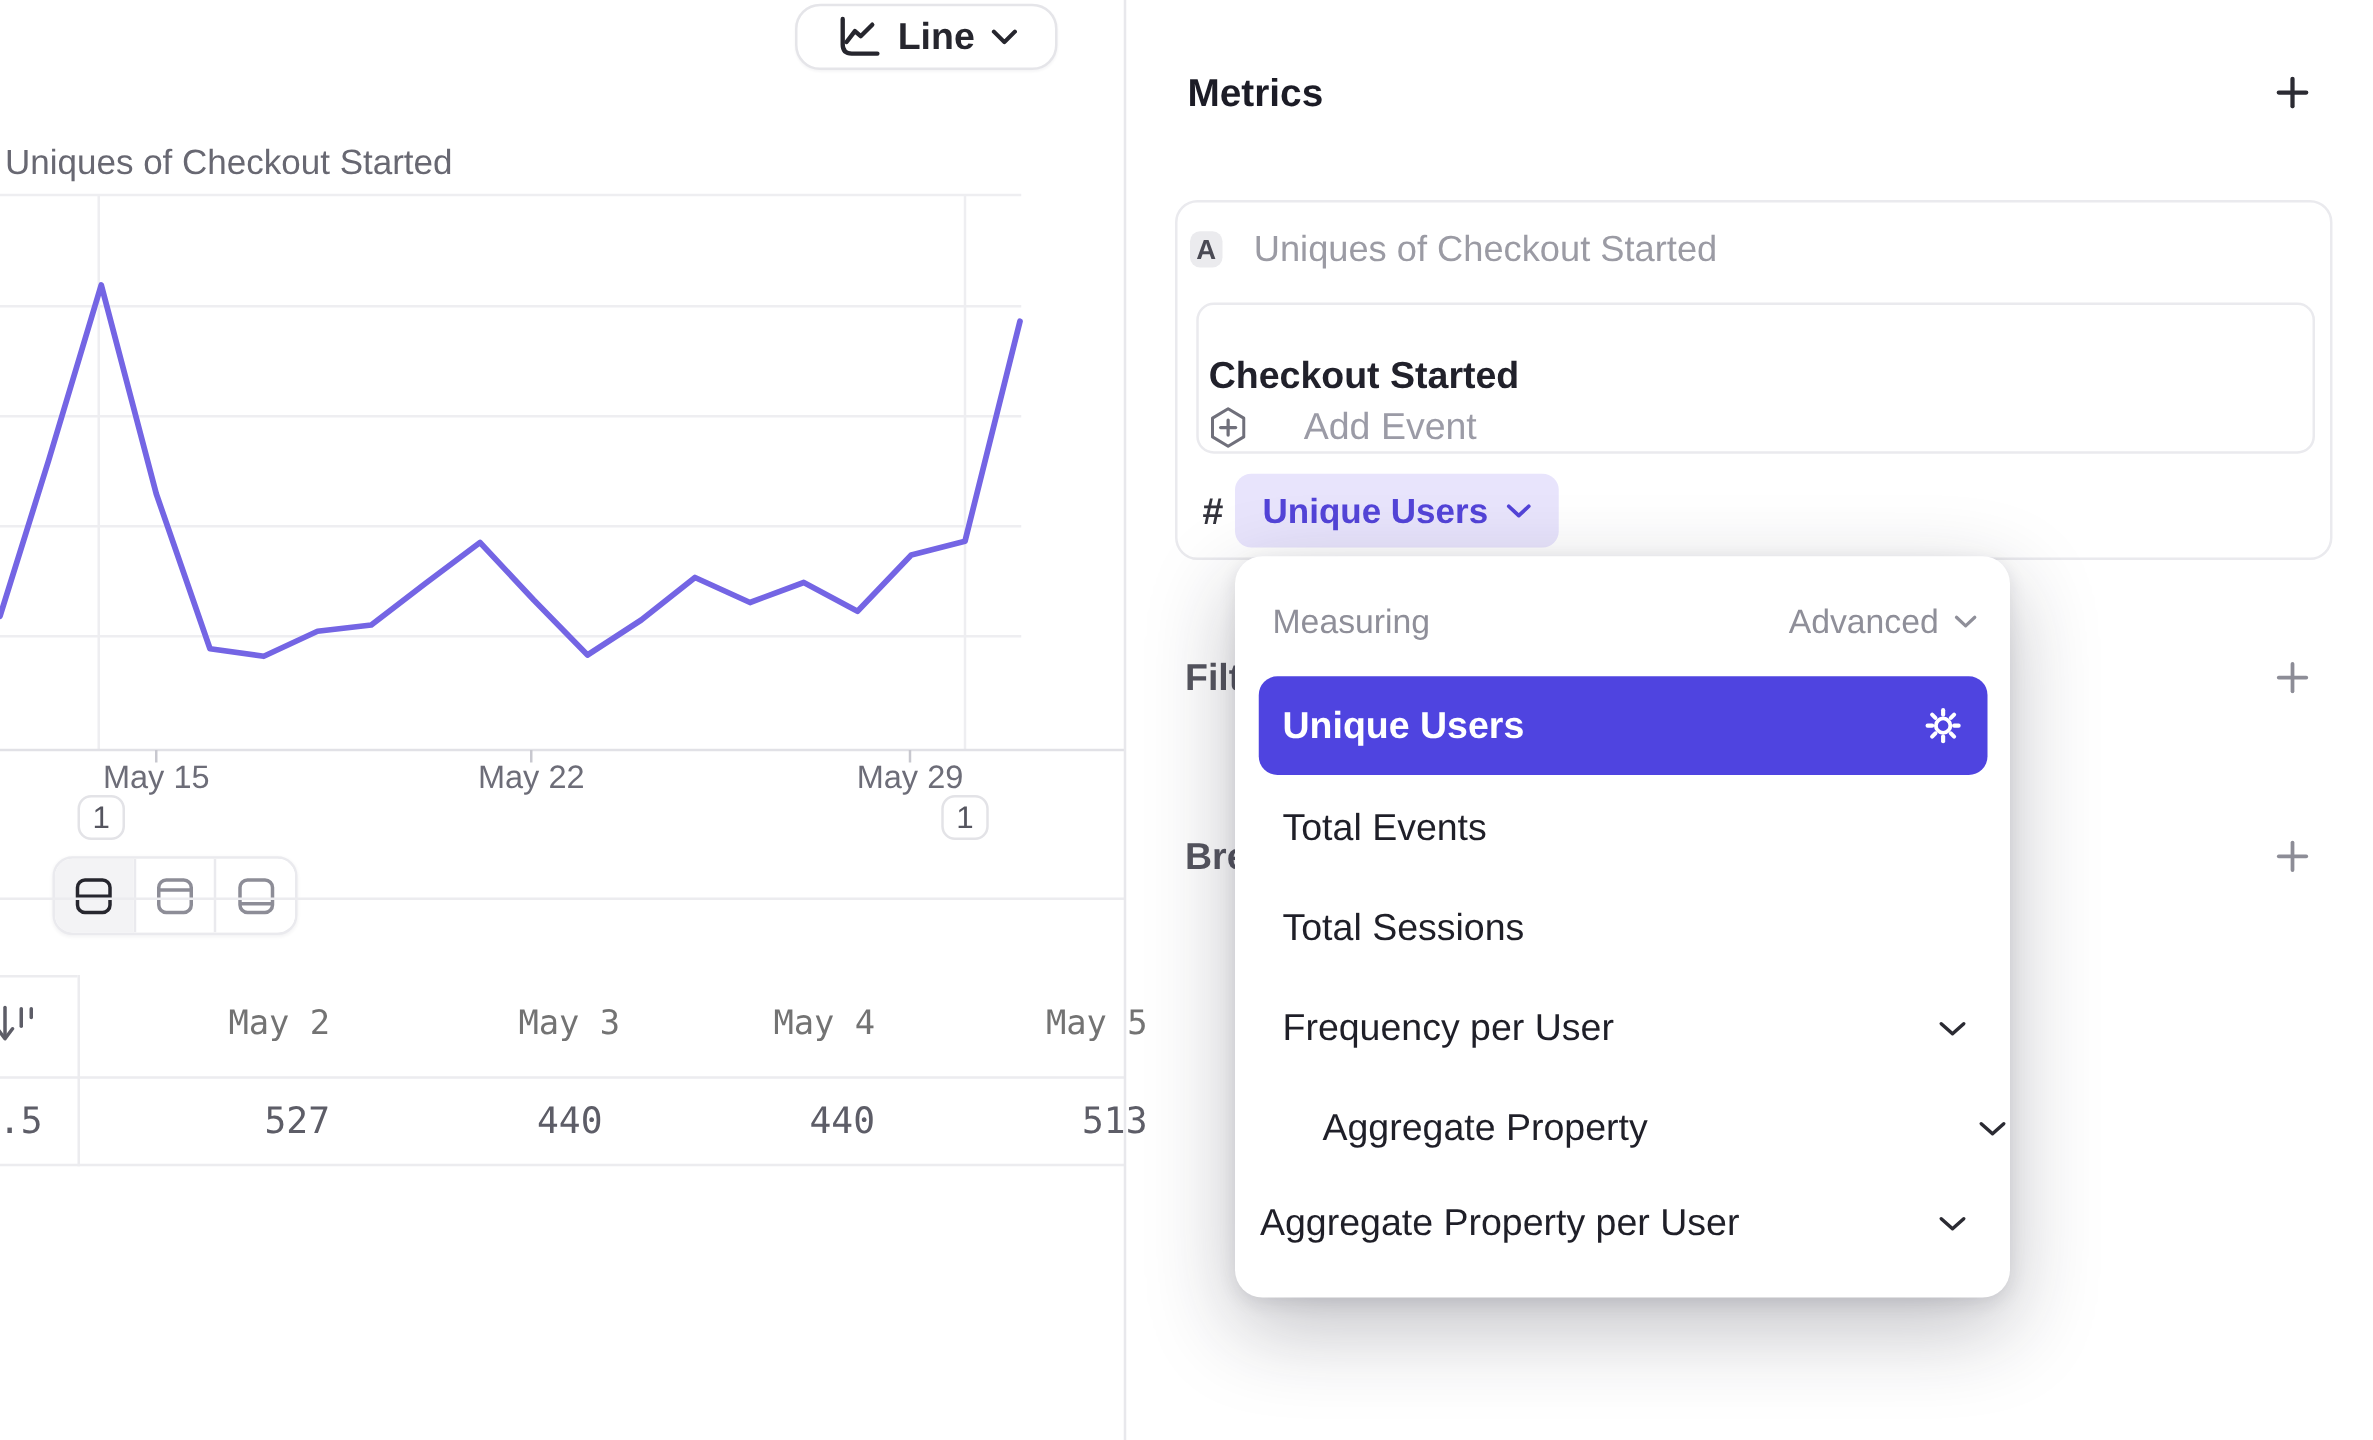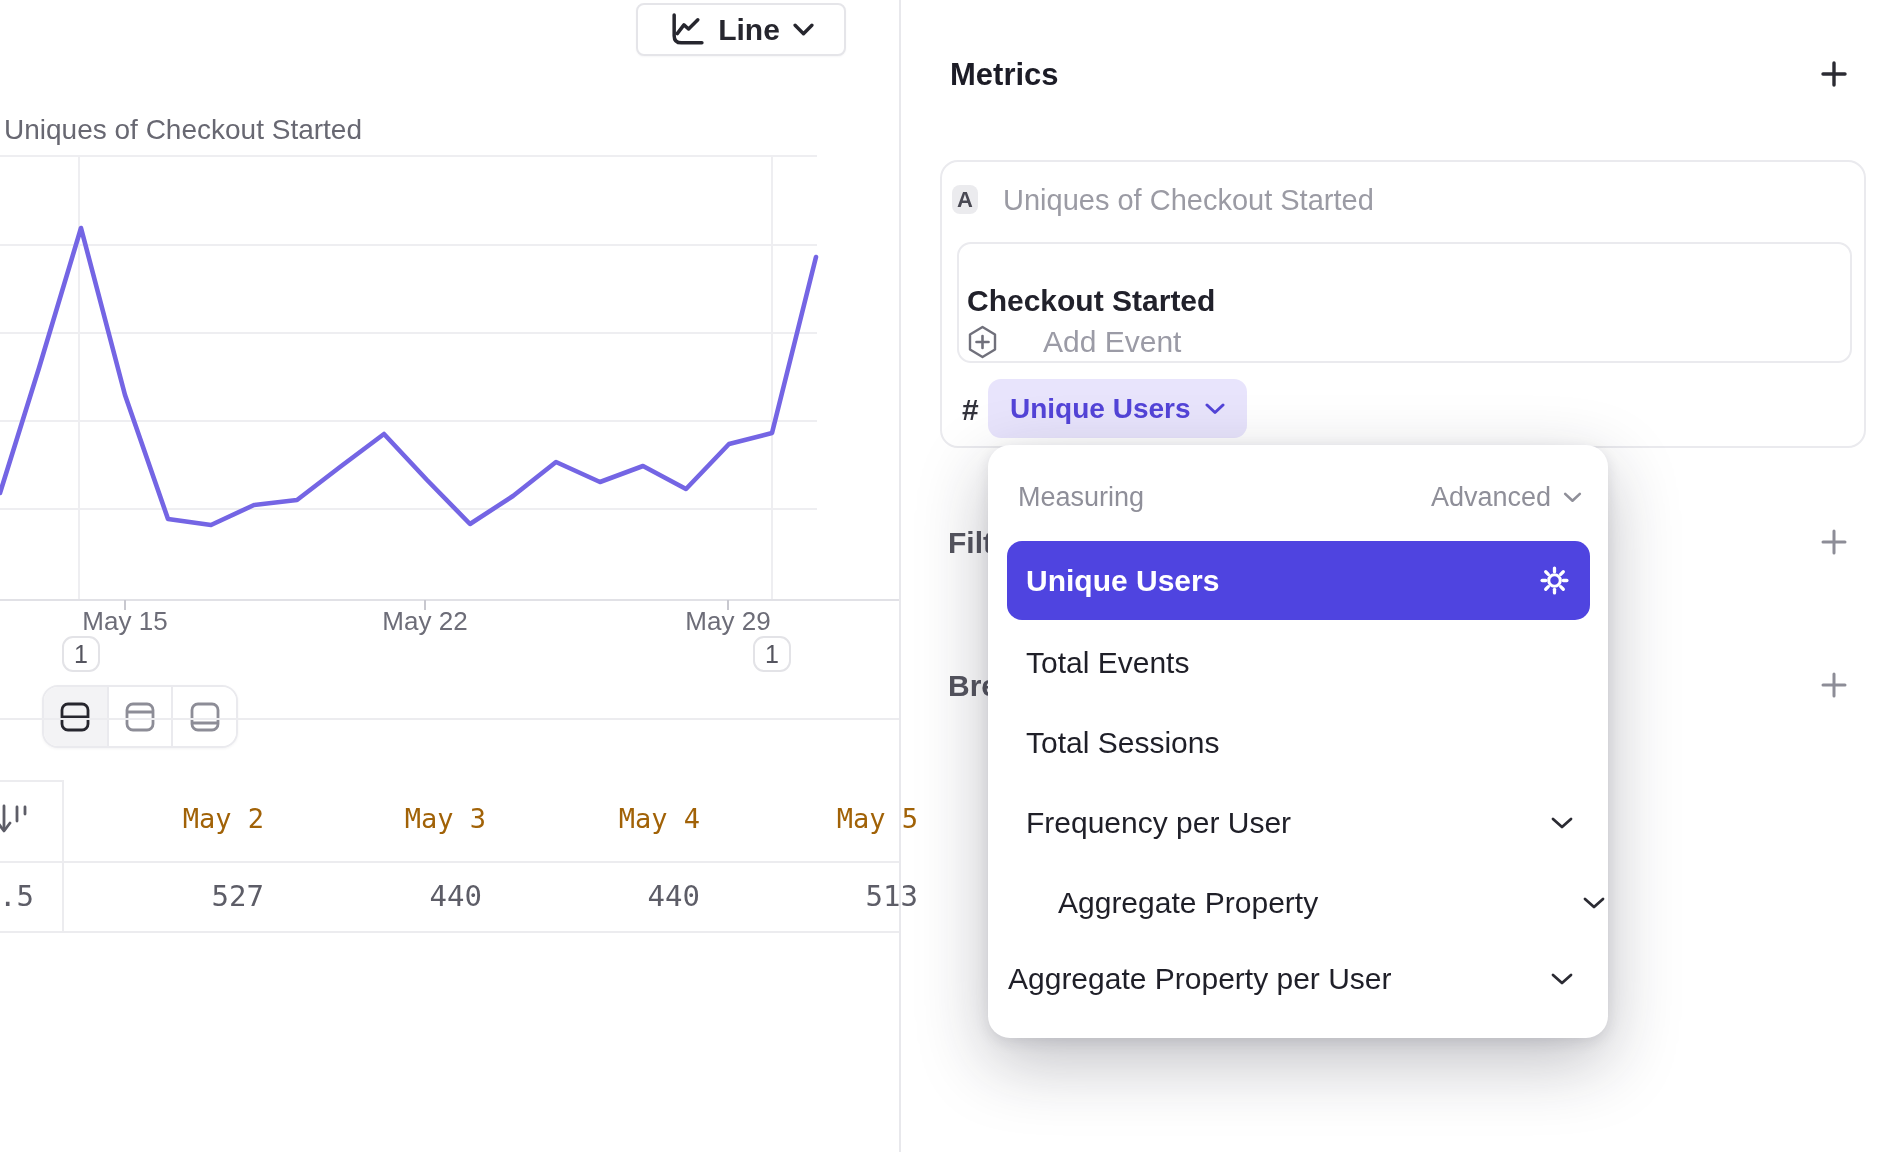--- a/index.html
+++ b/index.html
@@ -1,21 +1,21 @@
 <!DOCTYPE html>
 <html><head>
 <meta charset="utf-8">
 <style>
   html,body{margin:0;padding:0;background:#fff;}
   .app{position:relative;width:1898px;height:1152px;background:#fff;overflow:hidden;
        font-family:"Liberation Sans",sans-serif;color:#1c1c26;}
   .abs{position:absolute;}
 
   
-  .line-btn{left:636px;top:3px;width:210px;height:53px;border:2px solid #e5e5e9;border-radius:8px;
+  .line-btn{left:636px;top:3px;width:210px;height:53px;border:2px solid #e5e5e9;border-radius:20px;
     background:#fff;display:flex;align-items:center;justify-content:center;gap:13px;
     box-shadow:0 1px 2px rgba(20,20,40,.04);cursor:pointer;box-sizing:border-box;}
   .line-btn .lbl{font-size:30px;font-weight:700;color:#26262e;}
   .chart-title{left:4px;top:114px;font-size:28px;font-weight:500;color:#686872;}
   #chart-svg{left:0;top:0;width:900px;height:1152px;}
   .tick-label{position:absolute;transform:translateX(-50%);font-size:26px;color:#6d6d78;top:606px;}
   .ann-badge{position:absolute;top:636px;width:38px;height:36px;transform:translateX(-50%);
     border:2px solid #e3e3e7;border-radius:11px;background:#fff;display:flex;align-items:center;
     justify-content:center;font-size:25px;color:#55555f;box-sizing:border-box;cursor:pointer;}
 
@@ -23,21 +23,21 @@
     background:#fff;display:flex;box-sizing:border-box;overflow:hidden;box-shadow:0 1px 3px rgba(20,20,40,.05);}
   .seg-cell{flex:1;display:flex;align-items:center;justify-content:center;cursor:pointer;background:#fff;}
   .seg-cell + .seg-cell{border-left:2px solid #eaeaee;}
   .seg-cell.sel{background:#f3f3f5;}
 
   
   .hline{position:absolute;height:2px;background:#ececef;}
   .vline{position:absolute;width:2px;background:#ececef;}
   .th-cell,.td-cell{position:absolute;width:218px;text-align:right;
     font-family:"DejaVu Sans Mono",monospace;}
-  .th-cell{top:803px;font-size:27px;color:#a16207;}
+  .th-cell{top:803px;font-size:27px;color:#737373;}
   .td-cell{top:879px;font-size:29px;color:#5d5d67;}
   .sort-ic{left:-6px;top:802px;cursor:pointer;}
   .row-label{left:-46px;top:879px;width:80px;text-align:right;
     font-family:"DejaVu Sans Mono",monospace;font-size:29px;color:#5d5d67;position:absolute;}
 
   
   .panel-divider{left:899px;top:0;width:2px;height:1152px;background:#e8e8ec;}
   .metrics-title{left:950px;top:57px;font-size:31px;font-weight:700;color:#1c1c26;}
   .plus-btn{width:26px;height:26px;cursor:pointer;}
   .card{left:940px;top:160px;width:926px;height:288px;border:2px solid #eaeaee;border-radius:18px;
@@ -143,21 +143,21 @@
   <div class="hline" style="left:0;top:931px;width:900px;"></div>
 
   <svg class="abs sort-ic" width="36" height="36" viewBox="0 0 36 36">
     <line x1="10" y1="4" x2="10" y2="28" stroke="#5d5d67" stroke-width="2.8" stroke-linecap="round"></line>
     <polyline points="4,21 10,29 16,21" fill="none" stroke="#5d5d67" stroke-width="2.8" stroke-linecap="round" stroke-linejoin="round"></polyline>
     <line x1="23" y1="5" x2="23" y2="19" stroke="#5d5d67" stroke-width="2.8" stroke-linecap="round"></line>
     <line x1="31" y1="5" x2="31" y2="12" stroke="#5d5d67" stroke-width="2.8" stroke-linecap="round"></line>
   </svg>
 
   <div class="th-cell" style="left:46px;">May 2</div>
-  <div class="th-cell" style="left:268px;">May 3</div>
+  <div class="th-cell" style="left:278px;">May 3</div>
   <div class="th-cell" style="left:482px;">May 4</div>
   <div class="th-cell" style="left:700px;">May 5</div>
 
   <div class="row-label">0.5</div>
   <div class="td-cell" style="left:46px;">527</div>
   <div class="td-cell" style="left:264px;">440</div>
   <div class="td-cell" style="left:482px;">440</div>
   <div class="td-cell" style="left:700px;">513</div>
 
   <div class="panel-divider abs"></div>

